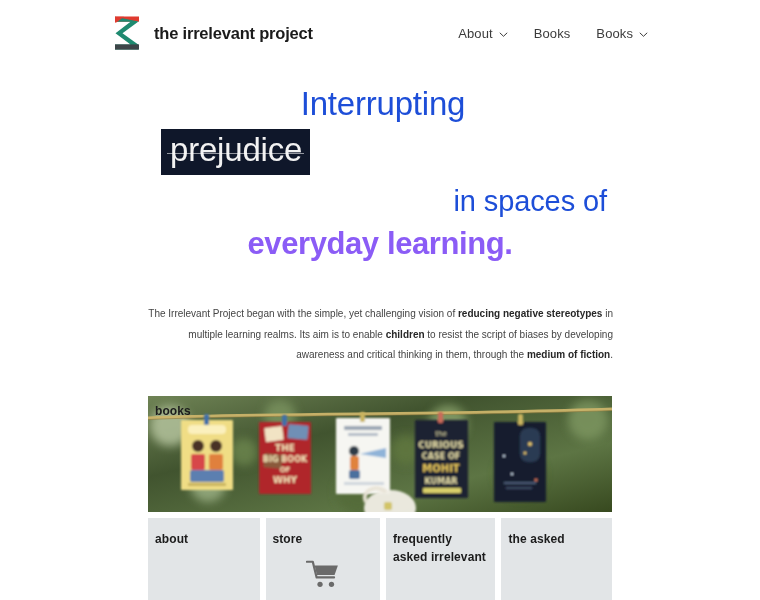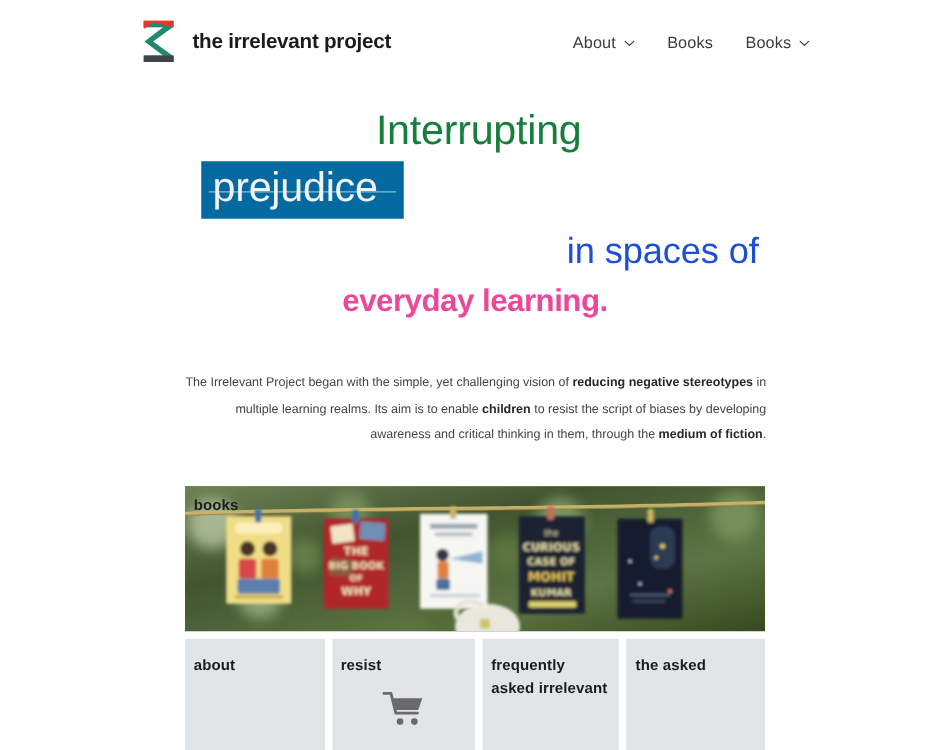--- a/index.html
+++ b/index.html
@@ -81,38 +81,38 @@
     margin: 0 auto;
     padding: 0;
   }
   .hl {
     line-height: 1.12;
     white-space: nowrap;
   }
   .hl-1 {
     font-size: 33px;
     font-weight: 300;
-    color: #15803d;
+    color: #1d4ed8;
     text-align: center;
     padding-left: 6px;
     letter-spacing: -0.2px;
   }
   .hl-2 {
     text-align: left;
     padding-left: 16px;
     margin-top: 6px;
   }
   .mark-out {
     display: inline-block;
-    background: #0369a1;
+    background: #0f172a;
     color: #f2f2f2;
     font-size: 33px;
     font-weight: 300;
     letter-spacing: -0.2px;
-    padding: 3px 21px 6px 9px;
+    padding: 3px 8px 6px 9px;
     position: relative;
   }
   .mark-out::after {
     content: "";
     position: absolute;
     left: 6px;
     right: 6px;
     top: 52%;
     height: 1px;
     background: rgba(255,255,255,0.55);
@@ -120,23 +120,23 @@
   .hl-3 {
     font-size: 29px;
     font-weight: 300;
     color: #1d4ed8;
     text-align: right;
     padding-right: 8px;
     margin-top: 10px;
     letter-spacing: -0.1px;
   }
   .hl-4 {
-    font-size: 25px;
+    font-size: 31px;
     font-weight: 700;
-    color: #ec4899;
+    color: #8b5cf6;
     text-align: center;
     margin-top: 10px;
     letter-spacing: -0.4px;
   }
 
   
   .intro {
     width: 466px;
     margin: 42px auto 0 auto;
     text-align: right;
@@ -381,21 +381,21 @@
     <span class="banner-label">books</span>
   </div>
 
   <div class="tile-row">
 
     <div class="tile tile-about">
       <div class="tile-label">about</div>
     </div>
 
     <div class="tile tile-store">
-      <div class="tile-label">resist</div>
+      <div class="tile-label">store</div>
       <div class="tile-icon">
         <svg viewBox="0 0 40 34" width="34" height="29" aria-hidden="true">
           <path d="M1 2 H8 L12.5 20.5 H33" fill="none" stroke="#6a6a6a" stroke-width="2.6" stroke-linecap="round" stroke-linejoin="round"></path>
           <path d="M10.2 6.5 H37.5 L33.6 17.5 H12.8 Z" fill="#6a6a6a"></path>
           <circle cx="16.5" cy="28.5" r="3.1" fill="#6a6a6a"></circle>
           <circle cx="30" cy="28.5" r="3.1" fill="#6a6a6a"></circle>
         </svg>
       </div>
     </div>
 

